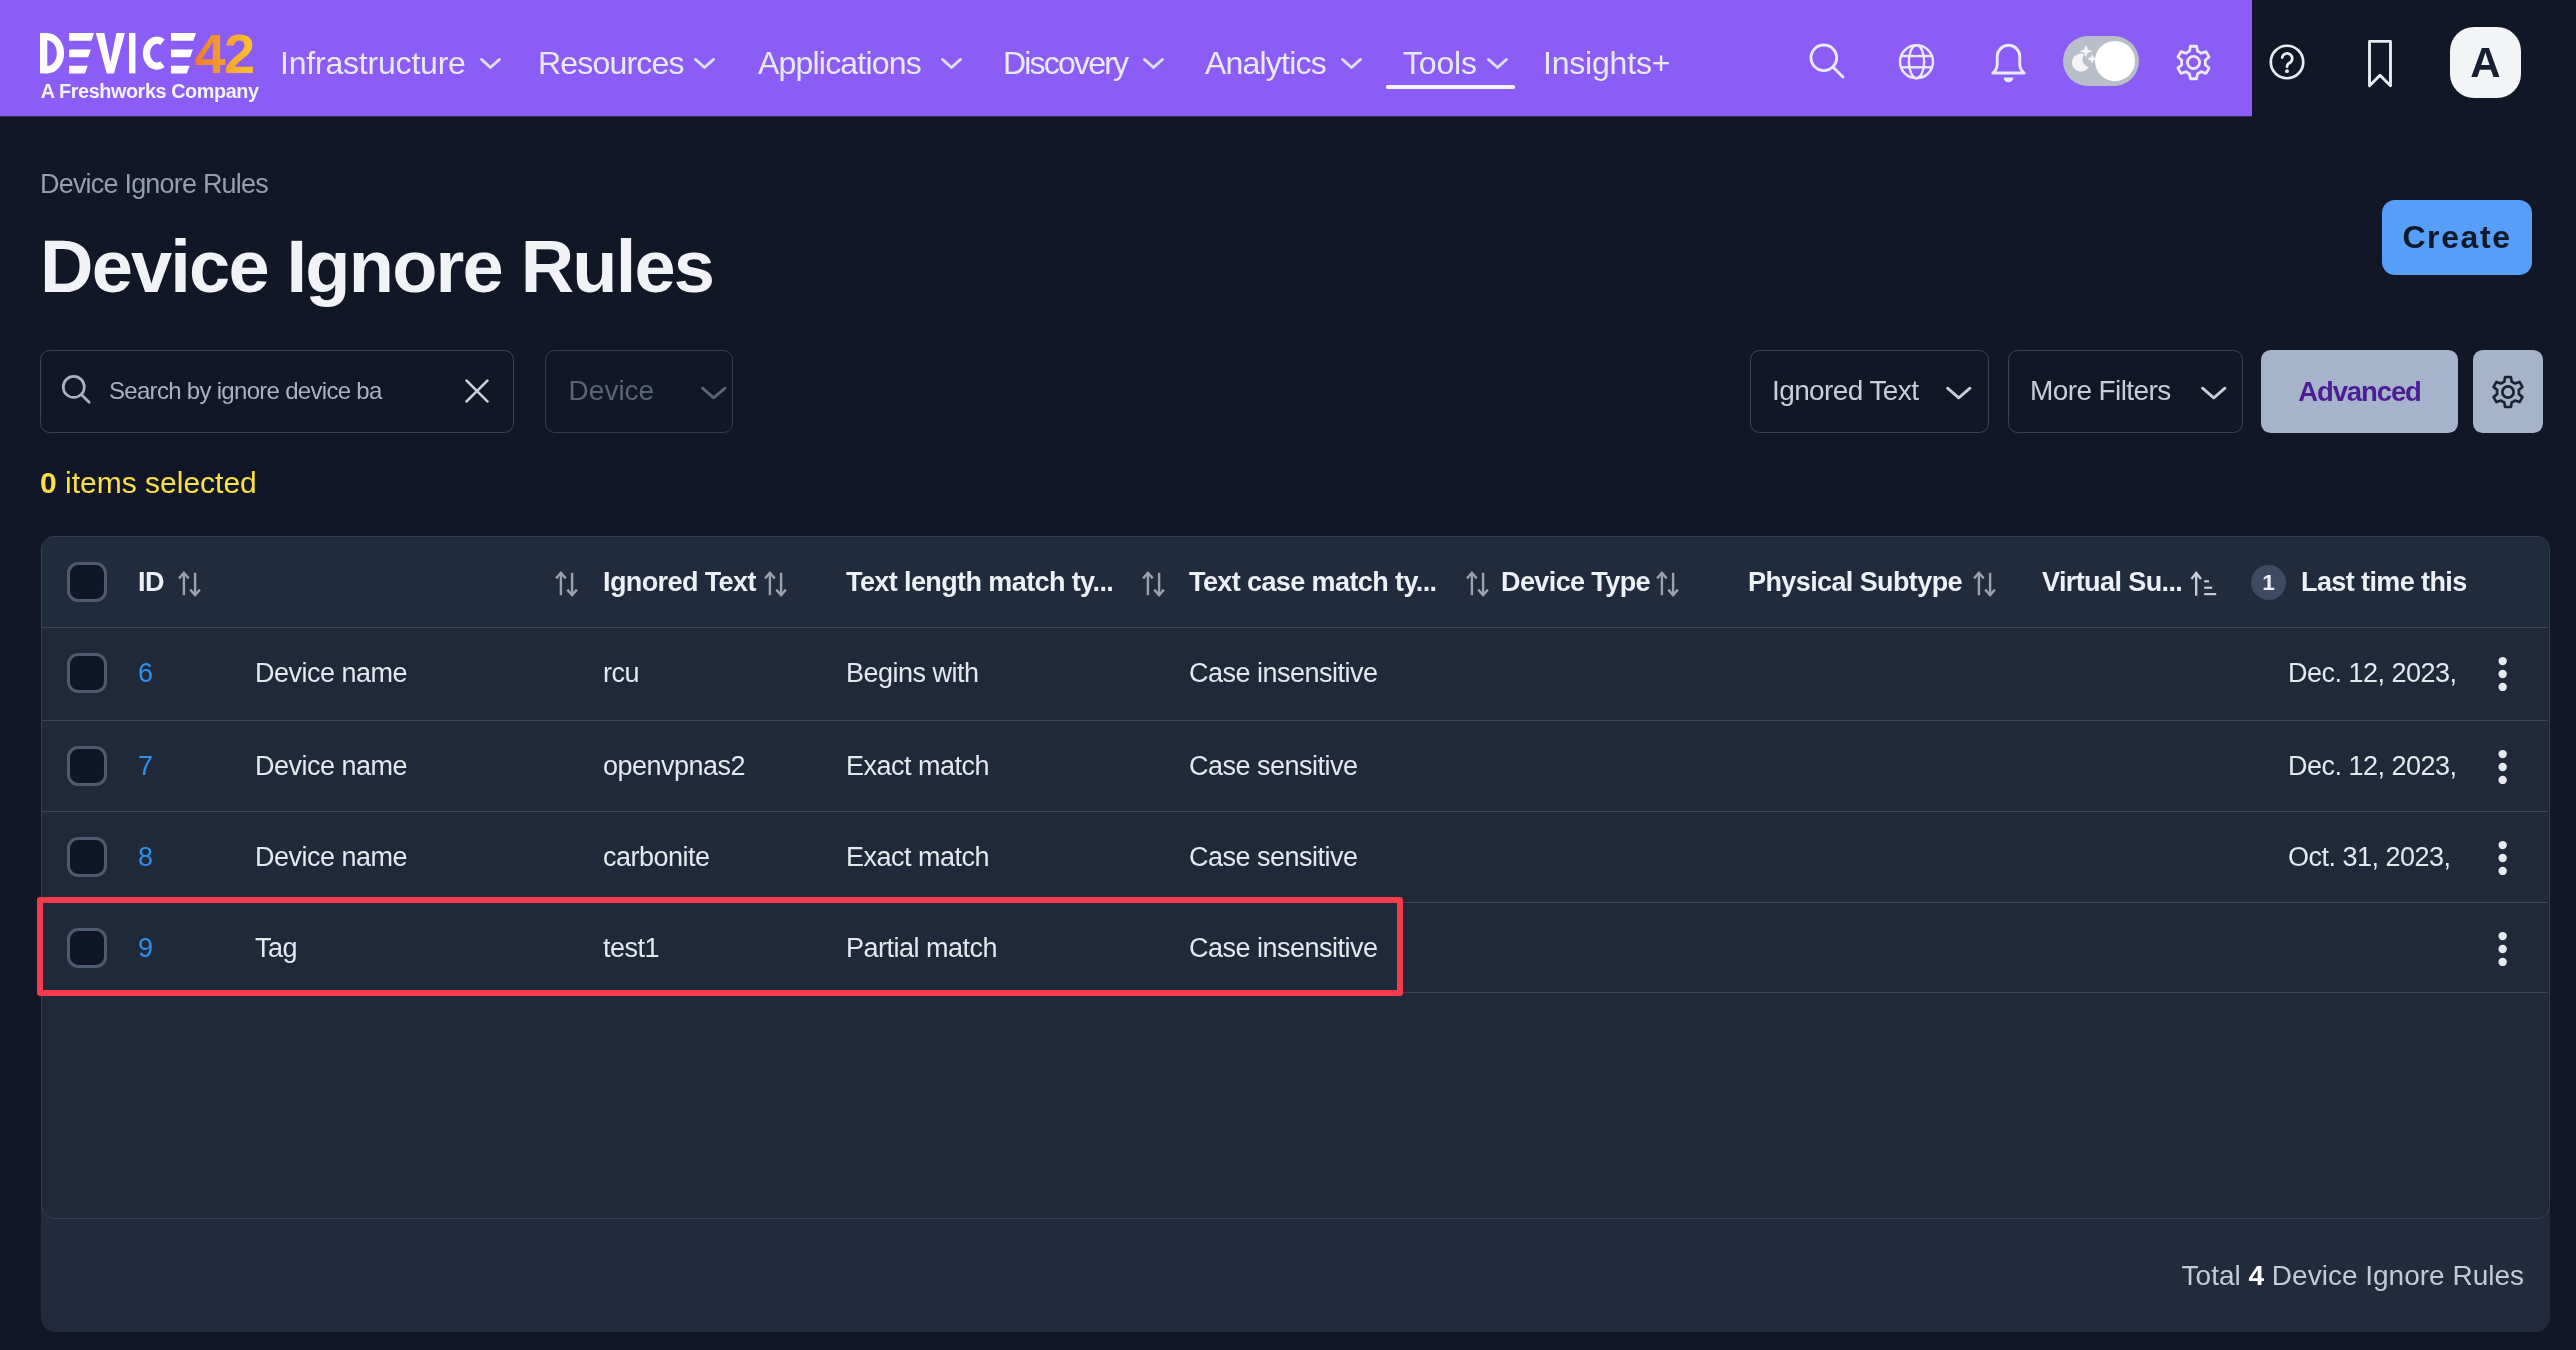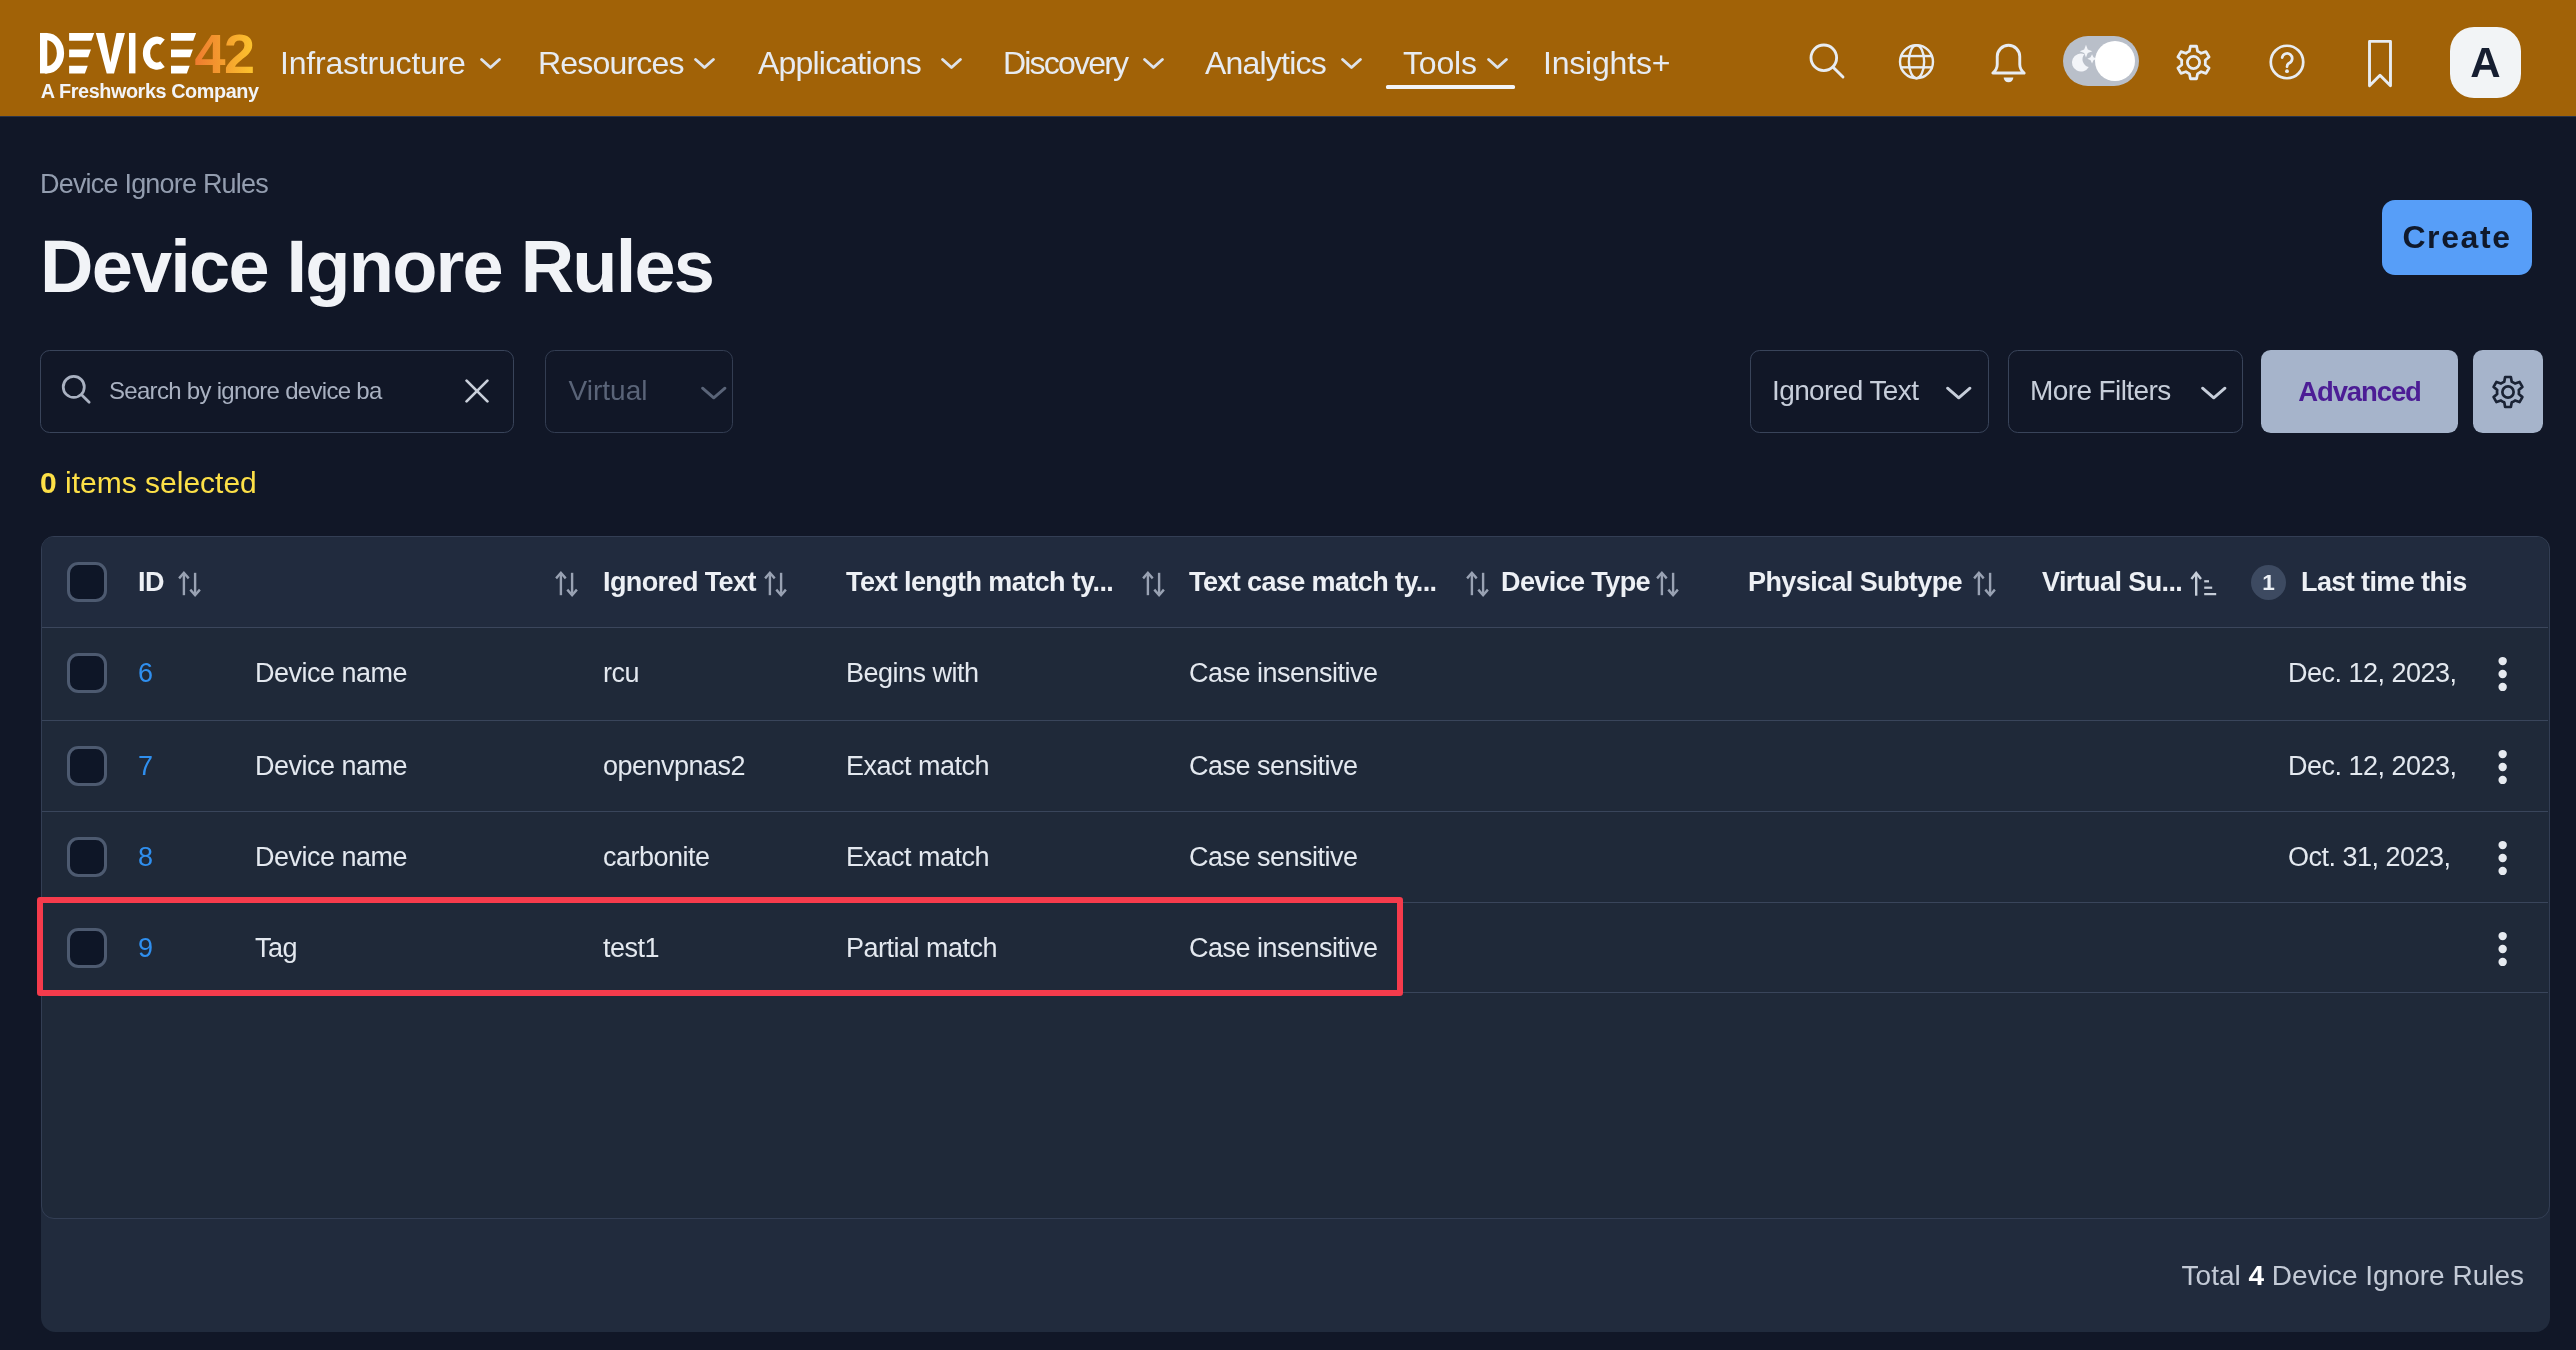--- a/index.html
+++ b/index.html
@@ -1,22 +1,22 @@
 <!DOCTYPE html>
 <html style="font-size:13px"><head>
 <meta charset="utf-8">
 <style>
   * { margin:0; padding:0; box-sizing:border-box; }
   html,body { width:2576px; height:1350px; background:#111727; overflow:hidden;
     font-family:"Liberation Sans", sans-serif; }
   .abs { position:absolute; }
 
   
-  #nav { position:absolute; left:0; top:0; width:2576px; height:117px;
-    background:#a16207; border-bottom:1.6px solid #2A3347; }
+  #nav { position:absolute; left:0; top:0; width:2252px; height:117px;
+    background:#8b5cf6; border-bottom:1.6px solid #2A3347; }
   .navitem { position:absolute; top:4.9px; height:117px; line-height:117px;
     font-size:32px; color:#E7EBF1; white-space:nowrap; letter-spacing:-0.2px; }
   #toolsline { position:absolute; left:1386px; top:85px; width:129px; height:4px;
     background:#F2F4F8; border-radius:1.6px; }
   .navchev { position:absolute; top:57px; }
 
   
   #crumb { position:absolute; left:40px; top:169px; font-size:27px; letter-spacing:-0.8px; color:#939DAF; }
   #title { position:absolute; left:40px; top:230px; font-size:74px; line-height:74px;
     font-weight:bold; color:#F1F3F7; letter-spacing:-1.8px; }
@@ -174,21 +174,21 @@
     <circle cx="17" cy="16" r="13" fill="none" stroke="#A9B1C1" stroke-width="3.4"></circle>
     <line x1="27" y1="26" x2="36" y2="35" stroke="#A9B1C1" stroke-width="3.4" stroke-linecap="round"></line>
   </svg>
   <div id="searchph">Search by ignore device ba</div>
   <svg class="abs" style="left:424px; top:28px;" width="24" height="24" viewBox="0 0 30 30">
     <line x1="2" y1="2" x2="28" y2="28" stroke="#C9CFDA" stroke-width="3.4" stroke-linecap="round"></line>
     <line x1="28" y1="2" x2="2" y2="28" stroke="#C9CFDA" stroke-width="3.4" stroke-linecap="round"></line>
   </svg>
 </div>
 <div id="actionsbox" class="ctl ctl-border">
-  <div id="actionstxt">Virtual</div>
+  <div id="actionstxt">Device</div>
   <svg class="abs" style="left:154px; top:34px;" width="27.5" height="16" viewBox="0 0 34 20">
       <path d="M3 4 L17 16 L31 4" fill="none" stroke="#5A6478" stroke-width="3.6" stroke-linecap="round" stroke-linejoin="round"></path>
     </svg>
 </div>
 <div id="ignoredbox" class="ctl ctl-border">
   <div class="ctl-label">Ignored Text</div>
   <svg class="abs" style="left:194px; top:34px;" width="27.5" height="16" viewBox="0 0 34 20">
       <path d="M3 4 L17 16 L31 4" fill="none" stroke="#C7CEDA" stroke-width="3.6" stroke-linecap="round" stroke-linejoin="round"></path>
     </svg>
 </div>

